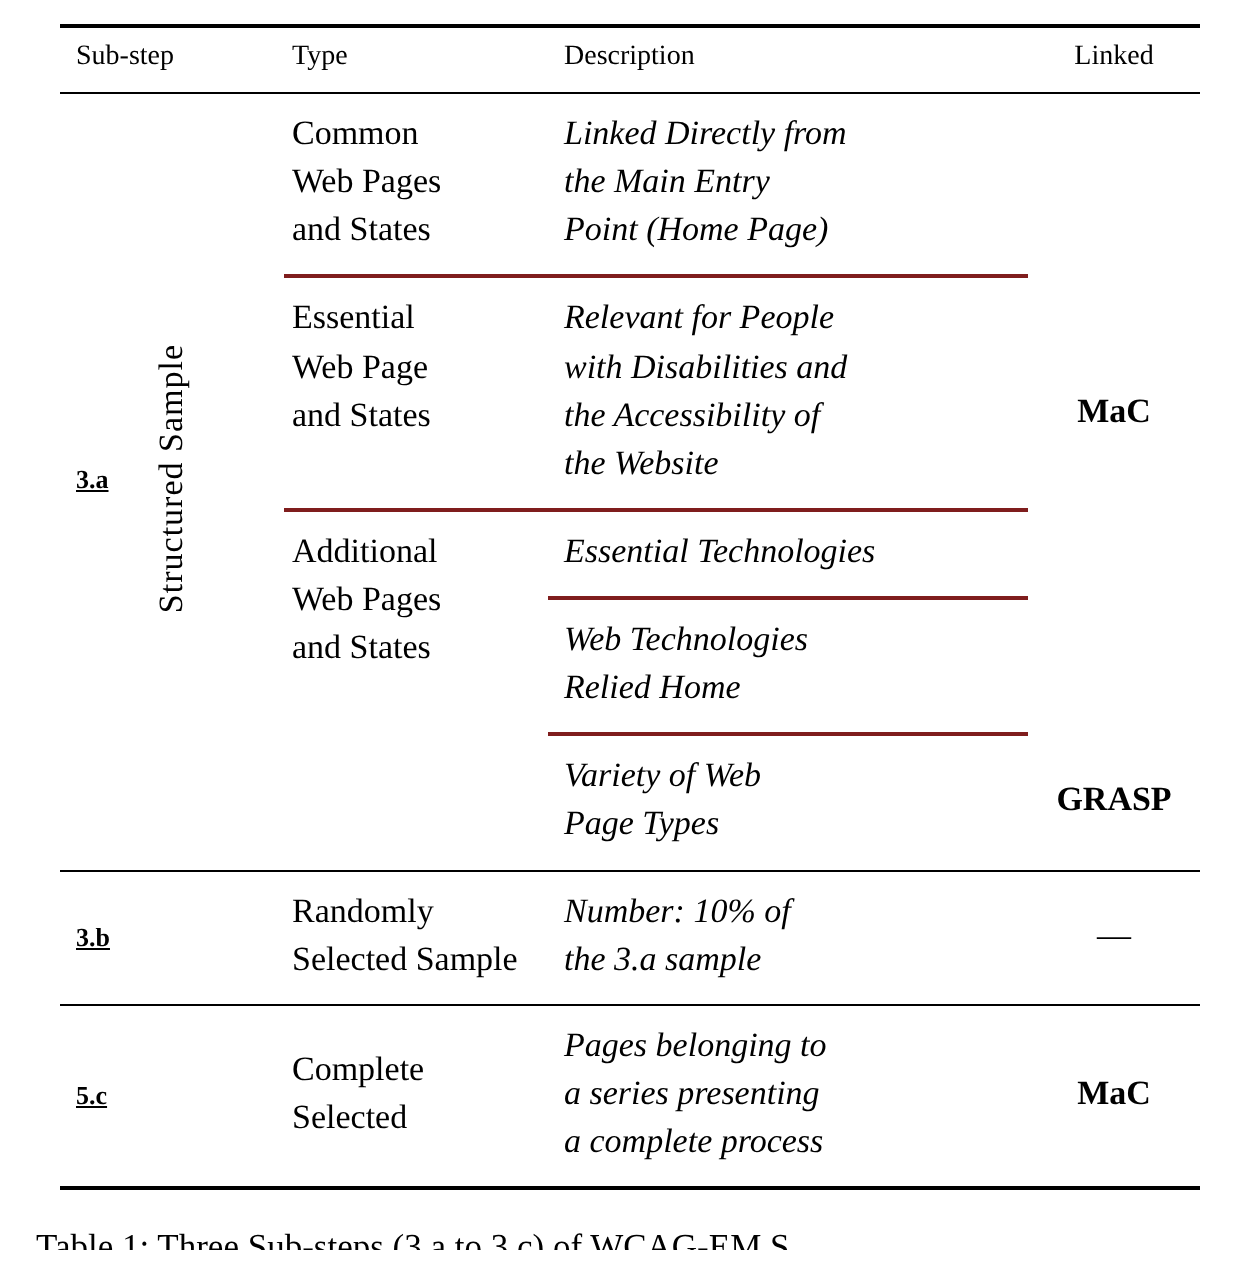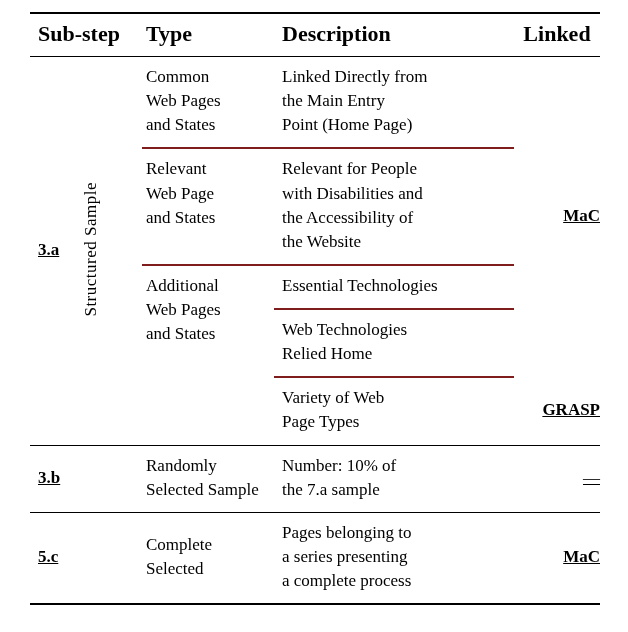--- a/index.html
+++ b/index.html
@@ -15,68 +15,67 @@
   }
   .page {
     padding: 12px 28px 0 30px;
   }
   table {
     border-collapse: collapse;
     width: 570px;
     table-layout: fixed;
   }
   th {
-    font-weight: bold;
-    font-size: 22px;
+    font-weight: normal;
+    font-size: 14px;
     text-align: left;
     vertical-align: middle;
     padding: 7px 0 9px 0;
     border-top: 2px solid #000;
     border-bottom: 1px solid #000;
   }
   th.pad-l { padding-left: 8px; }
   th.pad-s { padding-left: 4px; }
   th.center { text-align: center; padding-left: 0; }
   td {
     font-size: 17px;
     line-height: 1.42;
     vertical-align: top;
     padding: 8px 4px 10px 0;
   }
   .type-cell, .desc-cell {
     white-space: pre-line;
   }
   .type-cell { padding-left: 4px; }
-  .desc-cell { padding-left: 8px; }
+  .desc-cell { padding-left: 8px; font-style: italic; }
   .substep-cell {
     vertical-align: middle;
     padding-left: 8px;
   }
   .substep-label {
     font-weight: bold;
     text-decoration: underline;
-    font-size: 17px;
+    font-size: 13px;
   }
   .substep-flex {
     display: flex;
     align-items: center;
     gap: 20px;
   }
   .rotated {
     writing-mode: vertical-rl;
     transform: rotate(180deg);
     white-space: nowrap;
     font-size: 17px;
     letter-spacing: 0.5px;
   }
   .methods-cell {
-    text-align: right;
+    text-align: center;
     vertical-align: middle;
     padding: 8px 0 10px 0;
-    text-decoration: underline;
   }
   .bold { font-weight: bold; }
   .mid { vertical-align: middle; }
   .rule-b { border-bottom: 2px solid #7f1d1d; }
   .row-sep td { border-top: 1px solid #000; }
   .row-last td { border-bottom: 2px solid #000; }
   .caption-clip {
     height: 13px;
     overflow: hidden;
     margin-top: 17px;
@@ -117,21 +116,21 @@
         </td>
         <td class="type-cell rule-b">Common
 Web Pages
 and States</td>
         <td class="desc-cell rule-b">Linked Directly from
 the Main Entry
 Point (Home Page)</td>
         <td class="methods-cell bold" rowspan="4">MaC</td>
       </tr>
       <tr>
-        <td class="type-cell rule-b">Relevant
+        <td class="type-cell rule-b">Essential
 Web Page
 and States</td>
         <td class="desc-cell rule-b">Relevant for People
 with Disabilities and
 the Accessibility of
 the Website</td>
       </tr>
       <tr>
         <td class="type-cell" rowspan="3">Additional
 Web Pages
@@ -147,30 +146,33 @@
 Page Types</td>
         <td class="methods-cell bold">GRASP</td>
       </tr>
       <tr class="row-sep">
         <td class="substep-cell">
           <span class="substep-label">3.b</span>
         </td>
         <td class="type-cell mid">Randomly
 Selected Sample</td>
         <td class="desc-cell">Number: 10% of
-the 7.a sample</td>
+the 3.a sample</td>
         <td class="methods-cell">—</td>
       </tr>
       <tr class="row-sep row-last">
         <td class="substep-cell">
           <span class="substep-label">5.c</span>
         </td>
         <td class="type-cell mid">Complete
 Selected</td>
         <td class="desc-cell">Pages belonging to
 a series presenting
 a complete process</td>
         <td class="methods-cell bold">MaC</td>
       </tr>
     </tbody>
   </table>
 
+  <div class="caption-clip">
+    <div class="caption">Table 1: Three Sub-steps (3.a to 3.c) of WCAG-EM S</div>
+  </div>
 </div>
 
 </body></html>

